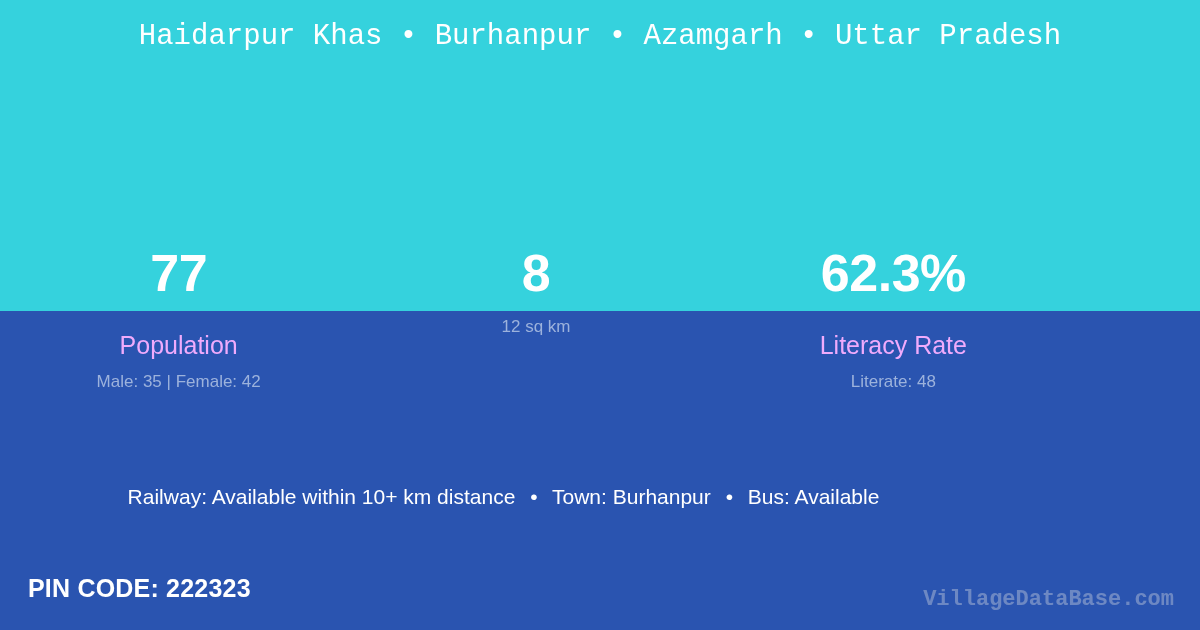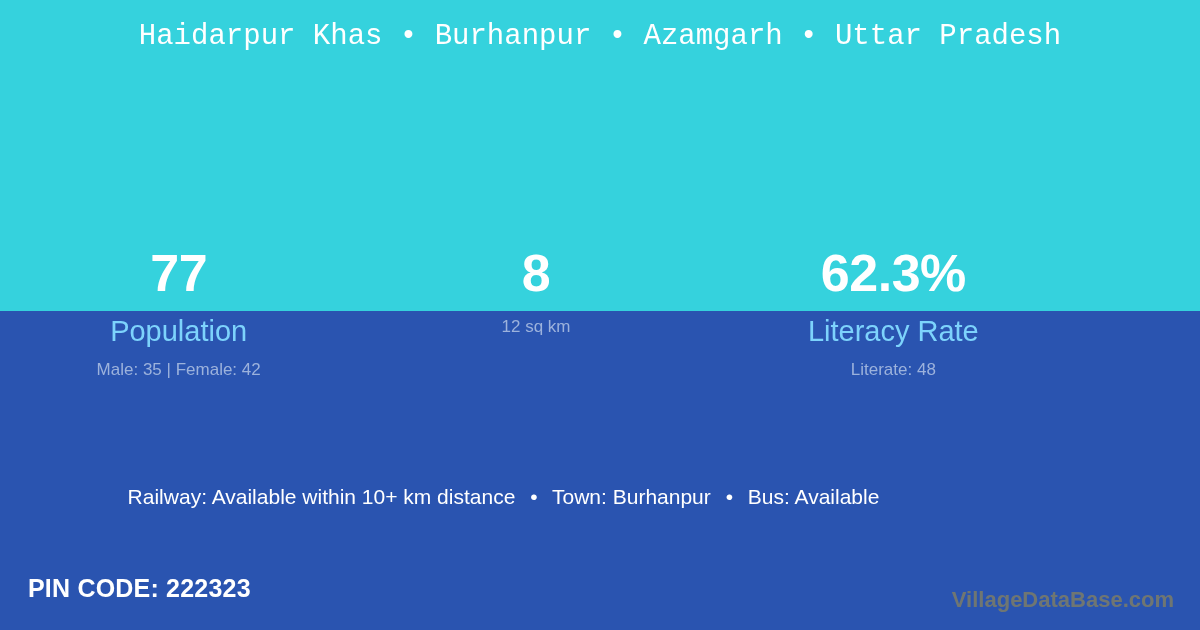--- a/index.html
+++ b/index.html
@@ -61,25 +61,25 @@
   }
   .stat-value {
     font-size:52px;
     font-weight:800;
     line-height:1.0;
     color:#ffffff;
     height:56px;
     letter-spacing:-0.5px;
   }
   .stat-label {
-    margin-top:14px;
-    font-size:29px;
+    margin-top:30px;
+    font-size:25px;
     font-weight:400;
     line-height:1.0;
-    color:#7dd3fc;
+    color:#f0abfc;
   }
   .stat-sub {
     margin-top:15px;
     font-size:17px;
     font-weight:400;
     line-height:1.0;
     color:#9cb2dc;
   }
   
   #amenities-line {
@@ -105,23 +105,24 @@
     color:#ffffff;
     letter-spacing:0.2px;
     z-index:3;
   }
   #site-watermark {
     position:absolute;
     right:26px; top:589px;
     font-size:22px;
     font-weight:700;
     line-height:1.0;
-    color:#eab308;
+    color:#e5e5e5;
     opacity:0.36;
     z-index:3;
+    font-family:Liberation Mono, monospace;
   }
 </style>
 </head>
 <body>
 
 <div id="card">
 
   <div id="teal-band"></div>
 
   <div id="header">

